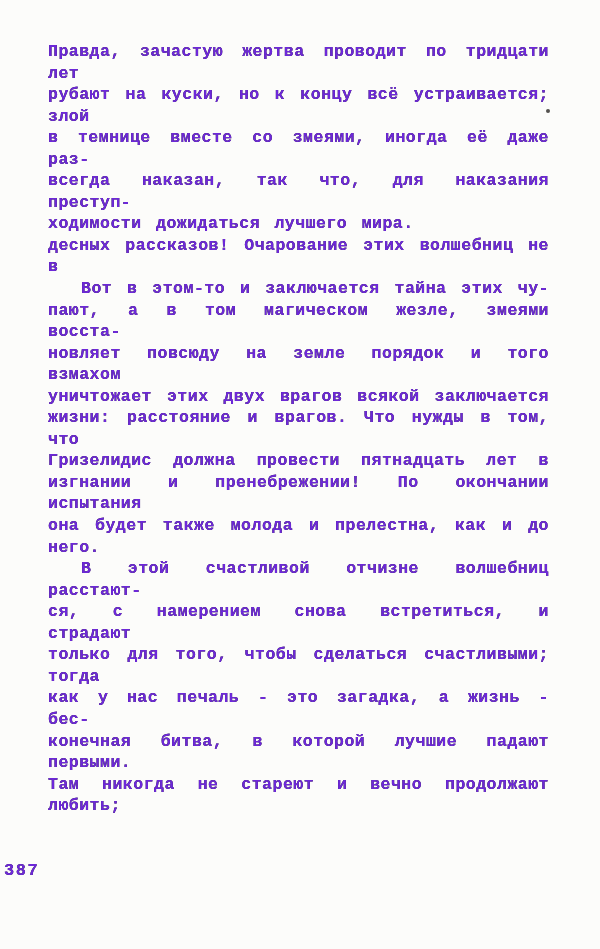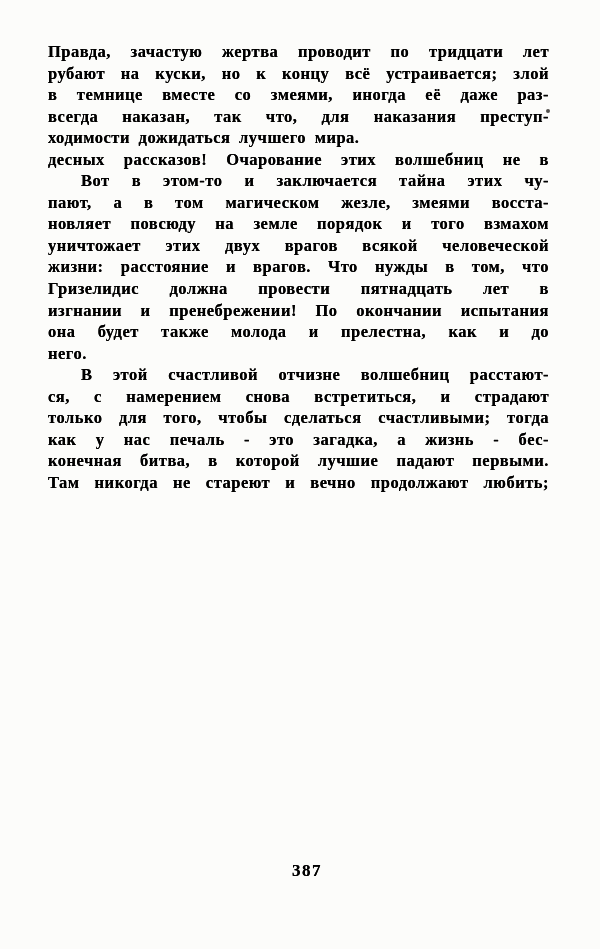--- a/index.html
+++ b/index.html
@@ -8,22 +8,22 @@
     width: 600px;
     height: 949px;
     overflow: hidden;
     background: #fbfbf8;
   }
   .page {
     position: relative;
     width: 600px;
     height: 949px;
     background: #fcfcfa;
-    font-family: Liberation Serif, serif;
-    color: #000000;
+    font-family: Liberation Mono, monospace;
+    color: #6d28d9;
   }
   .text-block {
     position: absolute;
     top: 41px;
     left: 48px;
     width: 501px;
   }
   .line {
     font-size: 16.5px;
     font-weight: 700;
@@ -36,23 +36,23 @@
   }
   .line.indent {
     text-indent: 33px;
   }
   .line.end {
     text-align-last: left;
   }
   .page-number {
     position: absolute;
     top: 861px;
-    left: 16px;
+    left: 4px;
     width: 582px;
-    text-align: center;
+    text-align: left;
     font-size: 17px;
     font-weight: 700;
     letter-spacing: 1.5px;
     text-shadow: 0 0 0.4px #1c1a18;
   }
   .speck {
     position: absolute;
     left: 546px;
     top: 109px;
     width: 4px;
@@ -69,21 +69,21 @@
   <section class="text-block">
       <div class="line">Правда, зачастую жертва проводит по тридцати лет</div>
       <div class="line">рубают на куски, но к концу всё устраивается; злой</div>
       <div class="line">в темнице вместе со змеями, иногда её даже раз-</div>
       <div class="line">всегда наказан, так что, для наказания преступ-</div>
       <div class="line end">ходимости дожидаться лучшего мира.</div>
       <div class="line">десных рассказов! Очарование этих волшебниц не в</div>
       <div class="line indent">Вот в этом-то и заключается тайна этих чу-</div>
       <div class="line">пают, а в том магическом жезле, змеями восста-</div>
       <div class="line">новляет повсюду на земле порядок и того взмахом</div>
-      <div class="line">уничтожает этих двух врагов всякой человеческой</div>
+      <div class="line">уничтожает этих двух врагов всякой заключается</div>
       <div class="line">жизни: расстояние и врагов. Что нужды в том, что</div>
       <div class="line">Гризелидис должна провести пятнадцать лет в</div>
       <div class="line">изгнании и пренебрежении! По окончании испытания</div>
       <div class="line">она будет также молода и прелестна, как и до</div>
       <div class="line end">него.</div>
       <div class="line indent">В этой счастливой отчизне волшебниц расстают-</div>
       <div class="line">ся, с намерением снова встретиться, и страдают</div>
       <div class="line">только для того, чтобы сделаться счастливыми; тогда</div>
       <div class="line">как у нас печаль - это загадка, а жизнь - бес-</div>
       <div class="line">конечная битва, в которой лучшие падают первыми.</div>

